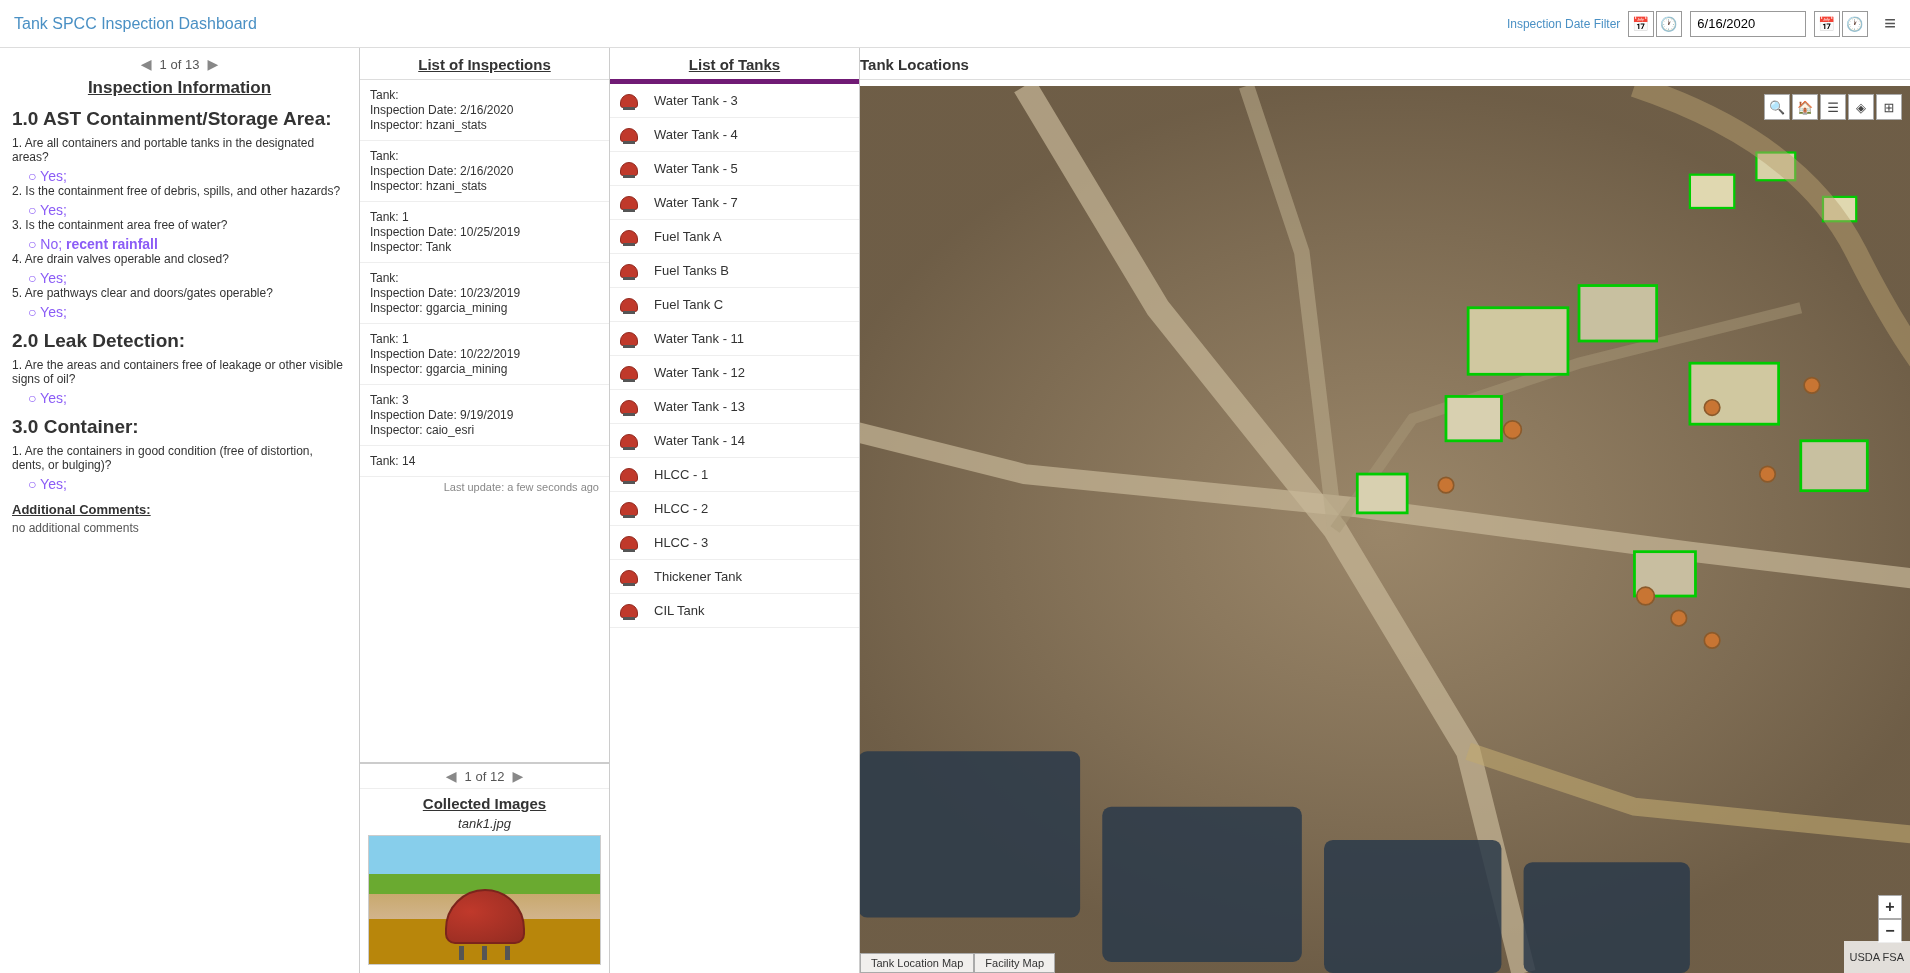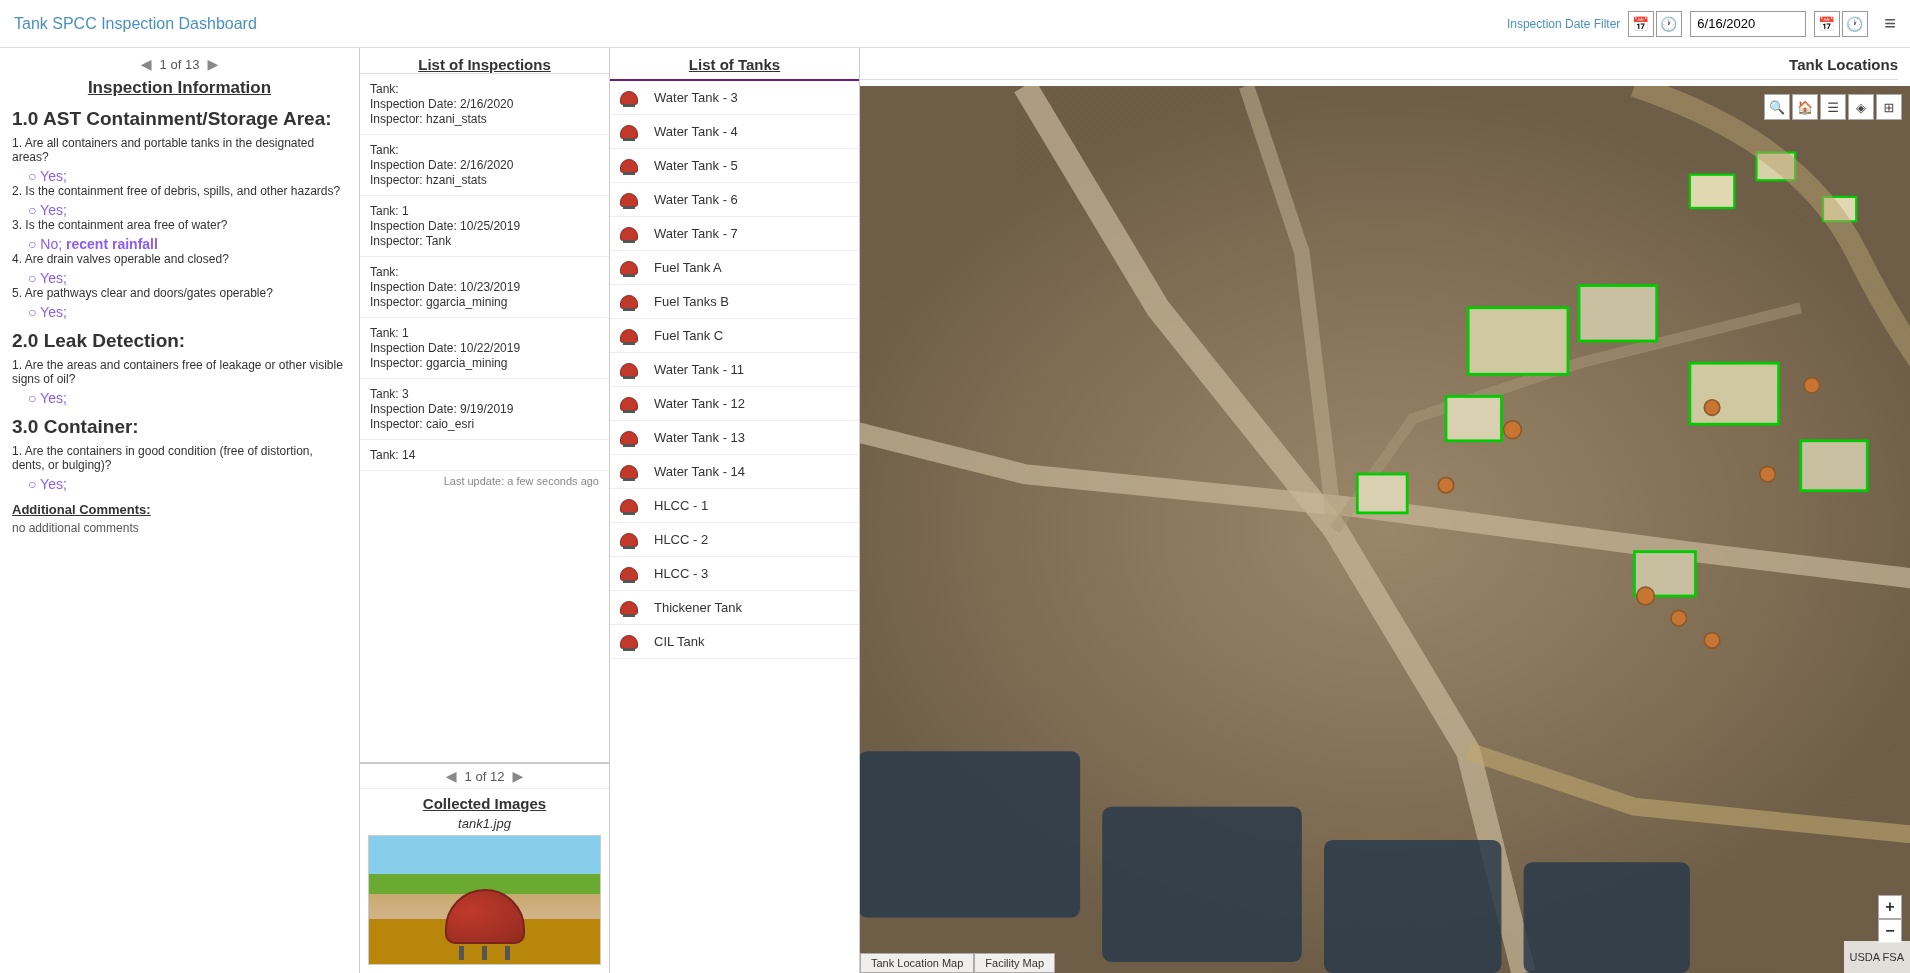--- a/index.html
+++ b/index.html
@@ -50,21 +50,21 @@
     
     #panel-middle {
       width: 250px; min-width: 250px; border-right: 1px solid #ccc;
       display: flex; flex-direction: column; overflow: hidden;
     }
     #list-inspections {
       flex: 1; overflow-y: auto; border-bottom: 1px solid #ccc;
     }
     #list-inspections-title {
       text-align: center; font-size: 15px; font-weight: bold; text-decoration: underline;
-      padding: 8px 0 0 0; border-bottom: 1px solid #ddd;
+      padding: 8px 0 6px 0; border-bottom: 1px solid #ddd;
     }
     .inspection-item {
       padding: 7px 10px; border-bottom: 1px solid #eee; font-size: 12px; cursor: pointer;
     }
     .insp-item-line { margin: 1px 0; }
     .insp-footer { padding: 4px 10px; font-size: 11px; color: #888; text-align: right; }
 
     #collected-images { border-top: 1px solid #ccc; }
     #images-nav { display: flex; align-items: center; justify-content: center; gap: 8px; font-size: 13px; color: #555; padding: 4px 0; border-bottom: 1px solid #eee; }
     #collected-images-title {
@@ -91,21 +91,21 @@
       display: flex; justify-content: space-around; align-items: flex-end;
     }
     .tank-leg { width: 5px; height: 14px; background: #555; }
 
     
     #panel-tanks {
       width: 250px; min-width: 250px; border-right: 1px solid #ccc; overflow-y: auto;
     }
     #tanks-title {
       text-align: center; font-size: 15px; font-weight: bold; text-decoration: underline;
-      padding: 8px 0 6px 0; border-bottom: 2px solid #701a75; position: sticky; top: 0; background: #fff; z-index: 1;
+      padding: 8px 0 6px 0; border-bottom: 5px solid #701a75; position: sticky; top: 0; background: #fff; z-index: 1;
     }
     .tank-item {
       display: flex; align-items: center; gap: 16px;
       padding: 9px 10px; border-bottom: 1px solid #eee; cursor: pointer; font-size: 13px;
     }
     .tank-icon {
       width: 18px; height: 14px; background: #c0392b;
       border-radius: 9px 9px 3px 3px;
       border: 1px solid #922b21; flex-shrink: 0;
       position: relative;
@@ -113,23 +113,23 @@
     .tank-icon::after {
       content: '';
       position: absolute;
       bottom: -3px; left: 2px; right: 2px; height: 3px;
       background: #555;
     }
 
     
     #panel-map { flex: 1; position: relative; overflow: hidden; }
     #map-title {
-      text-align: right; font-size: 15px; font-weight: bold;
+      text-align: left; font-size: 15px; font-weight: bold;
       padding: 8px 0 6px 0; border-bottom: 1px solid #ddd;
-      background: #fff; position: absolute; top: 0; left: 0; right: 12px; z-index: 2;
+      background: #fff; position: absolute; top: 0; left: 0; right: 0; z-index: 2;
     }
     #map-container {
       position: absolute; top: 38px; left: 0; right: 0; bottom: 0;
       background: #8B7355; overflow: hidden;
     }
     
     #map-bg {
       width: 100%; height: 100%;
       background: linear-gradient(160deg, #7a6a50 0%, #8B7355 20%, #9E8B6E 40%, #7a6a50 60%, #6B5B45 80%, #5a4a35 100%);
       position: relative;
@@ -320,24 +320,20 @@
       <div class="tank-icon"></div>
       <span>Water Tank - 3</span>
     </div>
     <div class="tank-item">
       <div class="tank-icon"></div>
       <span>Water Tank - 4</span>
     </div>
     <div class="tank-item">
       <div class="tank-icon"></div>
       <span>Water Tank - 5</span>
-    </div>
-    <div class="tank-item">
-      <div class="tank-icon"></div>
-      <span>Water Tank - 6</span>
     </div>
     <div class="tank-item">
       <div class="tank-icon"></div>
       <span>Water Tank - 7</span>
     </div>
     <div class="tank-item">
       <div class="tank-icon"></div>
       <span>Fuel Tank A</span>
     </div>
     <div class="tank-item">

